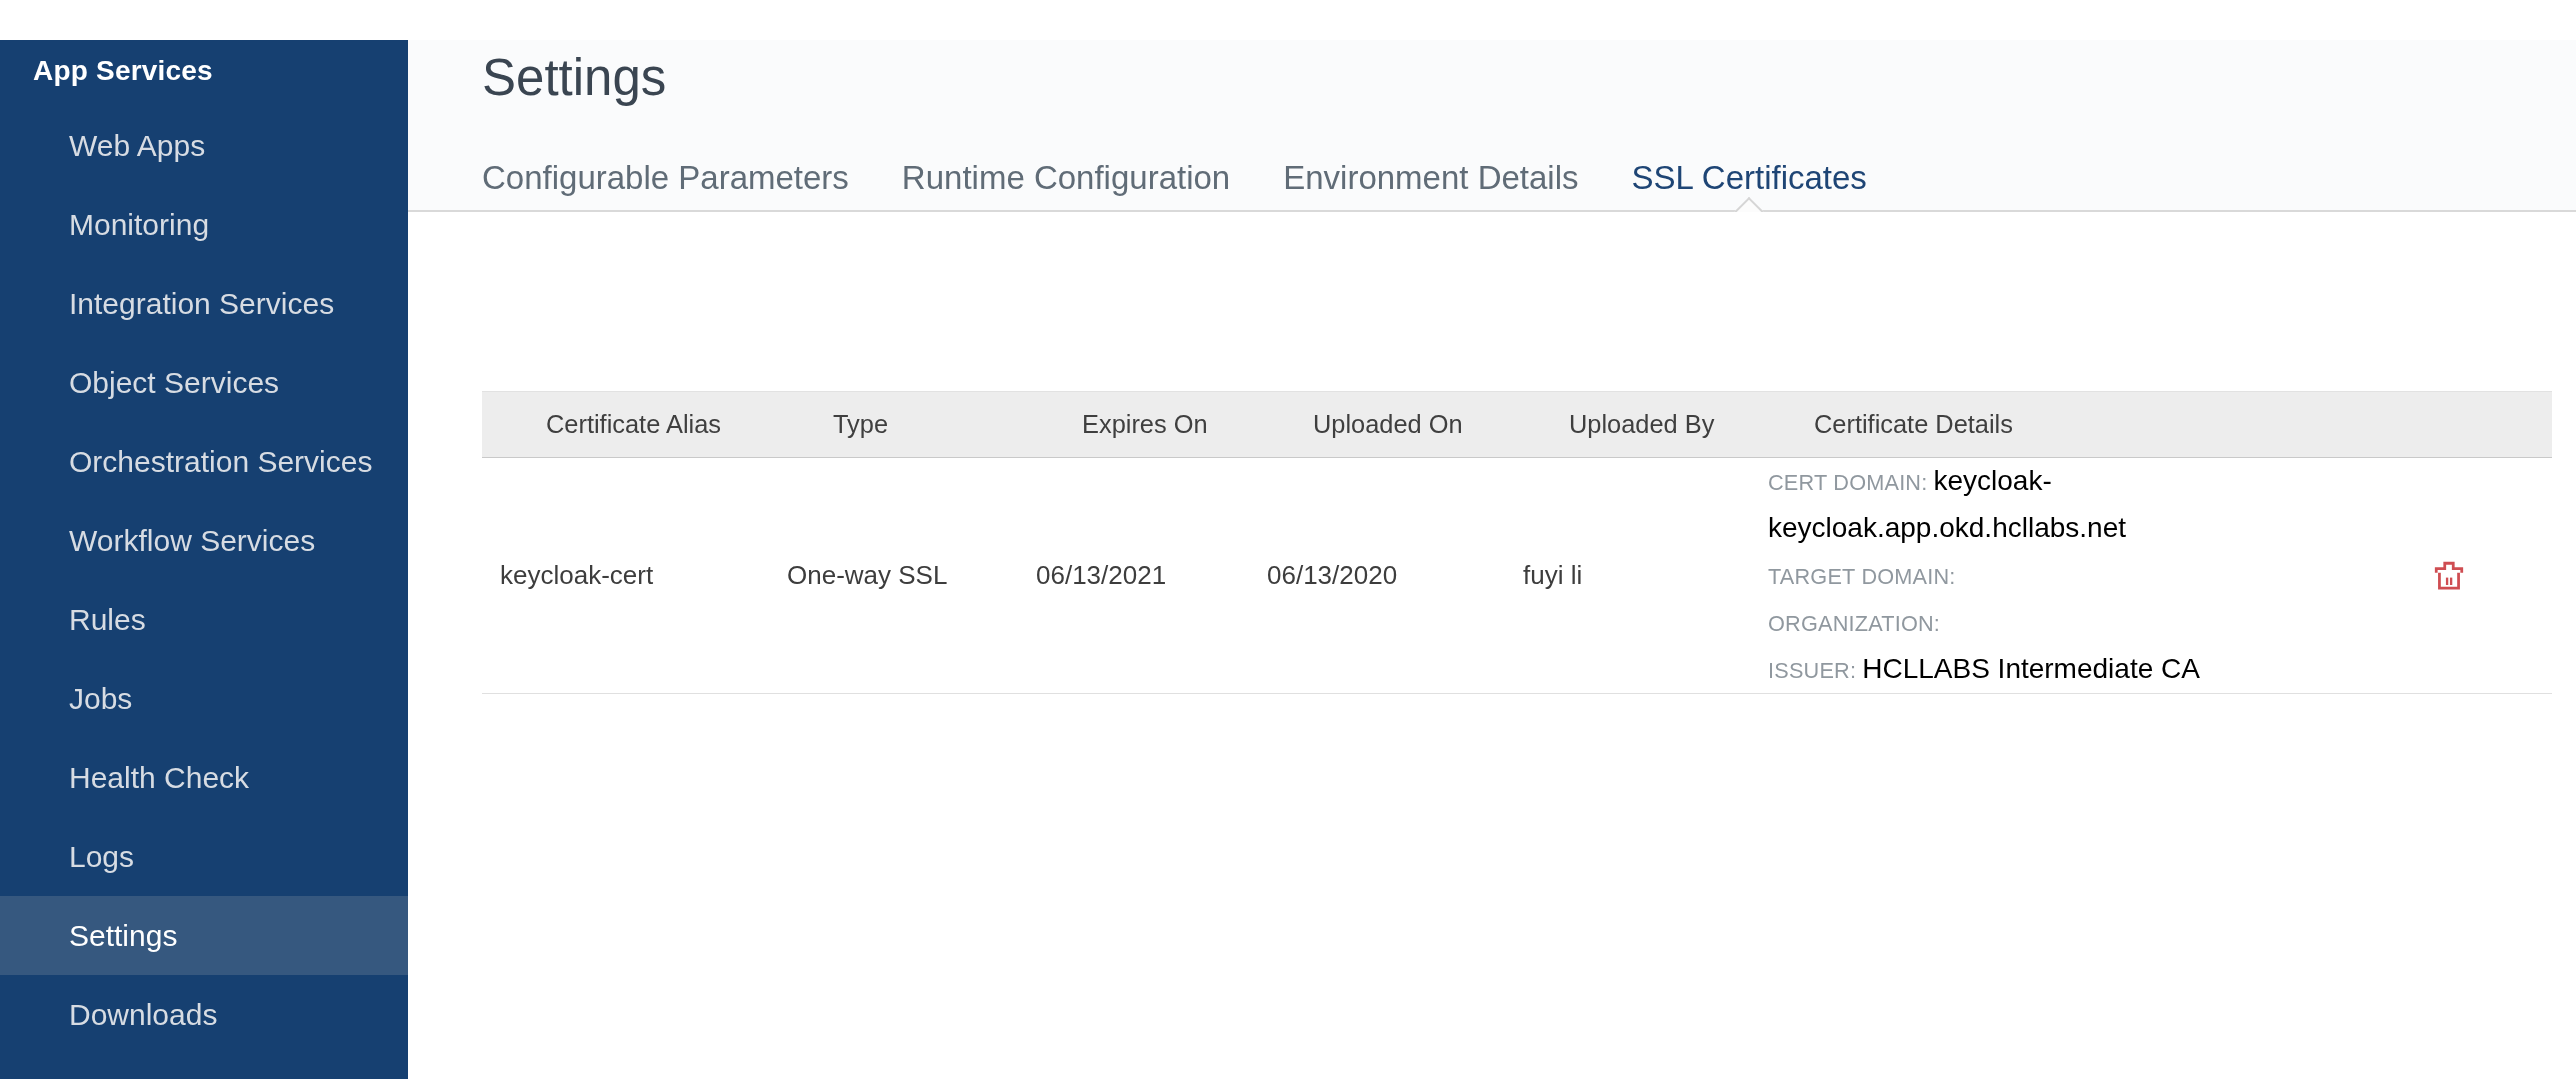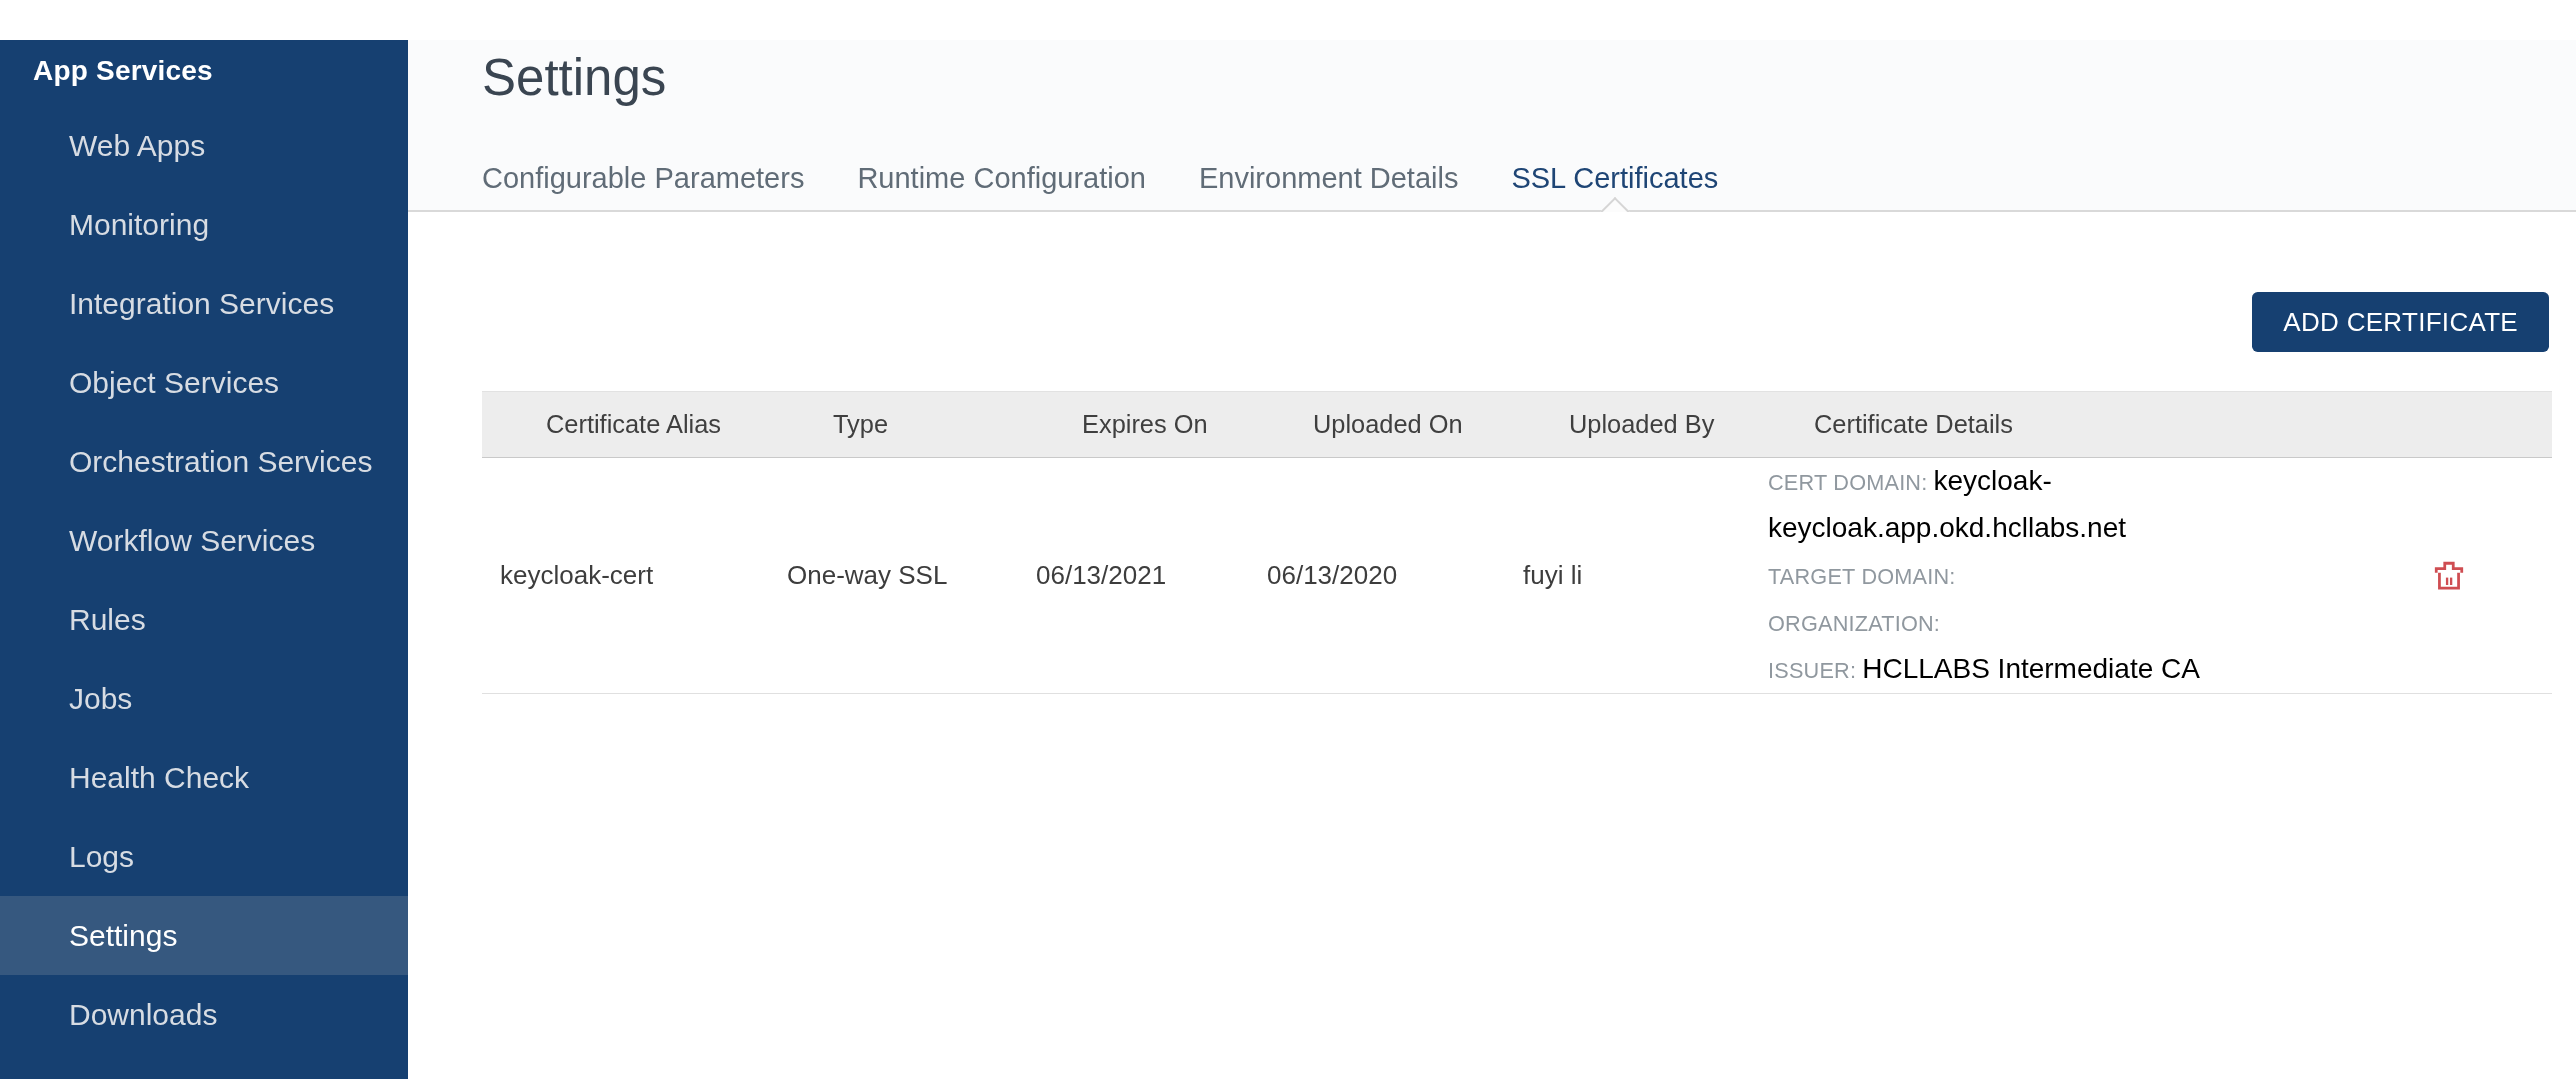--- a/index.html
+++ b/index.html
@@ -49,21 +49,21 @@
     color: #3a4551;
   }
   .tabs {
     position: absolute; left: 74px; bottom: 0;
     display: flex; gap: 53px;
     height: 64px; align-items: stretch;
   }
   .tab {
     position: relative;
     display: flex; align-items: center;
-    font-size: 29px; color: #606c77;
+    font-size: 33px; color: #606c77;
     cursor: pointer; white-space: nowrap;
   }
   .tab.active { color: #1e4575; }
   .tab-caret {
     position: absolute; left: 50%; bottom: -16px;
     width: 24.5px; height: 24.5px;
     background: #fcfcfc;
     border-top: 2.8px solid #d5d5d5;
     border-left: 2.8px solid #d5d5d5;
     transform: translateX(-50%) rotate(45deg);
@@ -149,21 +149,20 @@
         <div class="tab">Environment Details</div>
         <div class="tab active">
           <span>SSL Certificates</span>
           <span class="tab-caret"></span>
         </div>
       </div>
     </header>
 
     <section class="content">
 
-      <button class="add-cert-btn">ADD CERTIFICATE</button>
 
       <div class="cert-table">
 
         <div class="thead">
           <div class="th col-alias">Certificate Alias</div>
           <div class="th col-type">Type</div>
           <div class="th col-expires">Expires On</div>
           <div class="th col-upon">Uploaded On</div>
           <div class="th col-upby">Uploaded By</div>
           <div class="th col-details">Certificate Details</div>

